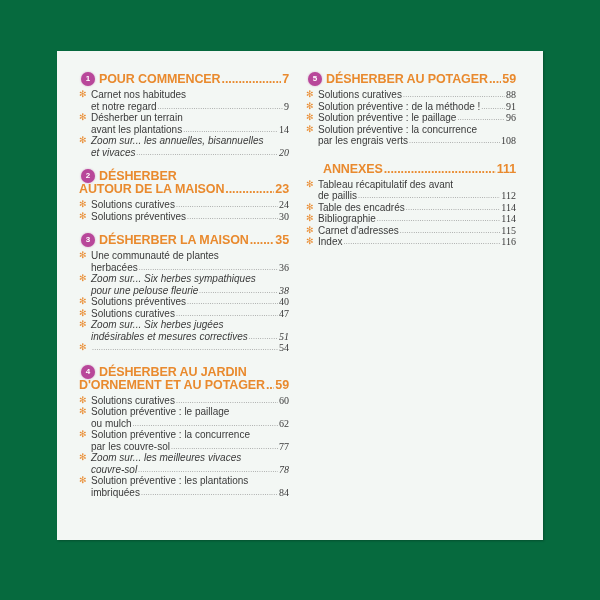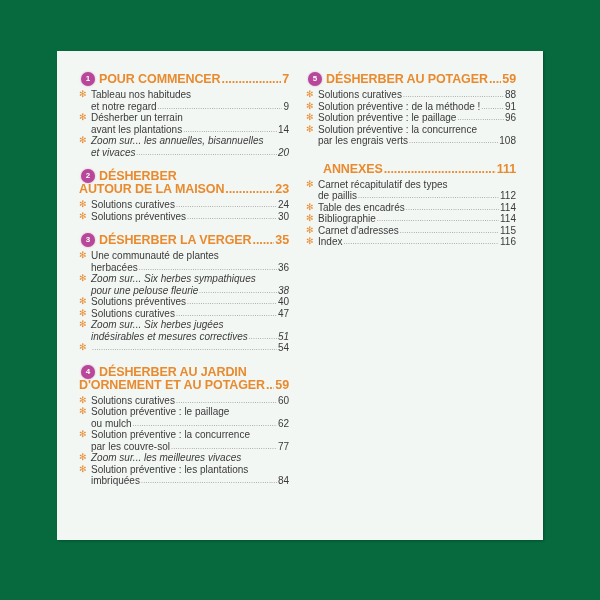--- a/index.html
+++ b/index.html
@@ -93,42 +93,42 @@
       overflow: hidden;
       white-space: nowrap;
       margin: 0 1px;
       color: #777;
       font-size: 7px;
       letter-spacing: 0.3px;
     }
     .row .lead::after {
       content: "..............................................................................................................................................";
     }
-    .row .pg { white-space: nowrap; }
+    .row .pg { white-space: nowrap; font-family: Liberation Serif, serif; }
   </style>
 </head>
 <body>
 
 <div class="page">
 
   <div class="col col-left">
 
     <div class="section">
       <div class="sec-head">
         <span class="badge">1</span>
         <div class="sec-title-line">
           <span>POUR COMMENCER</span>
           <span class="lead"></span>
           <span>7</span>
         </div>
       </div>
       <ul class="items">
         <li class="item">
           <span class="bullet">✻</span>
-          <div>Tableau nos habitudes</div>
+          <div>Carnet nos habitudes</div>
           <div class="row">
               <span class="txt">et notre regard</span>
               <span class="lead"></span>
               <span class="pg">9</span>
             </div>
         </li>
         <li class="item">
           <span class="bullet">✻</span>
           <div>Désherber un terrain</div>
           <div class="row">
@@ -176,21 +176,21 @@
               <span class="pg">30</span>
             </div>
         </li>
       </ul>
     </div>
 
     <div class="section">
       <div class="sec-head">
         <span class="badge">3</span>
         <div class="sec-title-line">
-          <span>DÉSHERBER LA VERGER</span>
+          <span>DÉSHERBER LA MAISON</span>
           <span class="lead"></span>
           <span>35</span>
         </div>
       </div>
       <ul class="items">
         <li class="item">
           <span class="bullet">✻</span>
           <div>Une communauté de plantes</div>
           <div class="row">
               <span class="txt">herbacées</span>
@@ -275,20 +275,25 @@
           <div>Solution préventive : la concurrence</div>
           <div class="row">
               <span class="txt">par les couvre-sol</span>
               <span class="lead"></span>
               <span class="pg">77</span>
             </div>
         </li>
         <li class="item italic">
           <span class="bullet">✻</span>
           <div>Zoom sur... les meilleures vivaces</div>
+          <div class="row">
+              <span class="txt">couvre-sol</span>
+              <span class="lead"></span>
+              <span class="pg">78</span>
+            </div>
         </li>
         <li class="item">
           <span class="bullet">✻</span>
           <div>Solution préventive : les plantations</div>
           <div class="row">
               <span class="txt">imbriquées</span>
               <span class="lead"></span>
               <span class="pg">84</span>
             </div>
         </li>
@@ -348,21 +353,21 @@
       <div class="sec-head no-badge">
         <div class="sec-title-line">
           <span>ANNEXES</span>
           <span class="lead"></span>
           <span>111</span>
         </div>
       </div>
       <ul class="items">
         <li class="item">
           <span class="bullet">✻</span>
-          <div>Carnet récapitulatif des types</div>
+          <div>Tableau récapitulatif des avant</div>
           <div class="row">
               <span class="txt">de paillis</span>
               <span class="lead"></span>
               <span class="pg">112</span>
             </div>
         </li>
         <li class="item">
           <span class="bullet">✻</span>
           <div class="row">
               <span class="txt">Table des encadrés</span>

